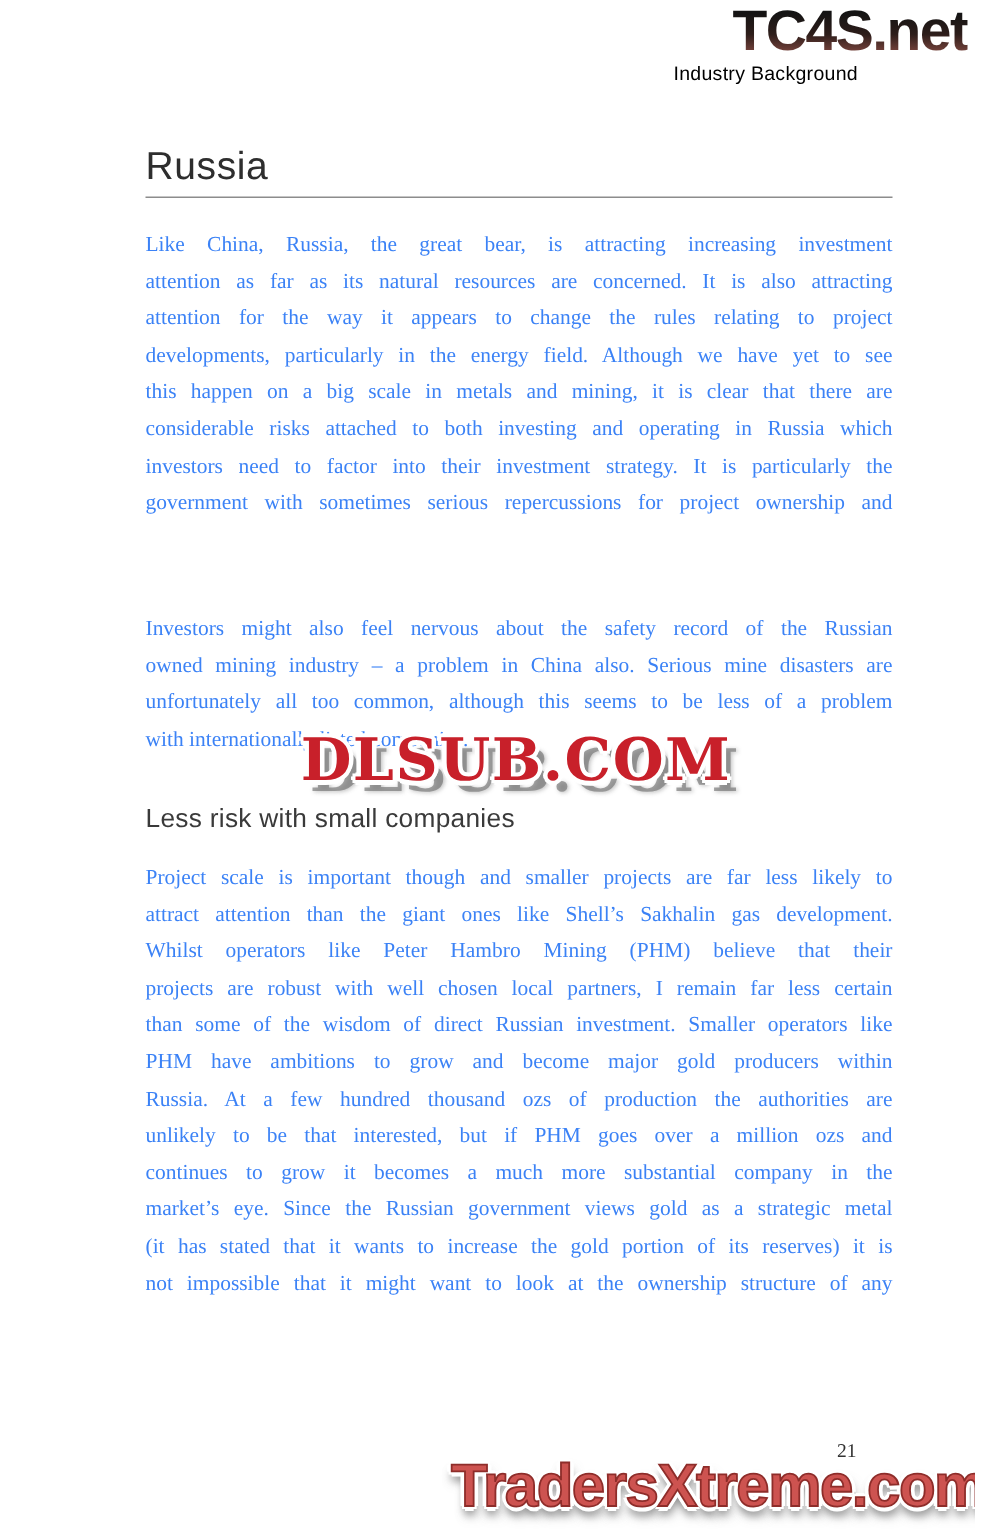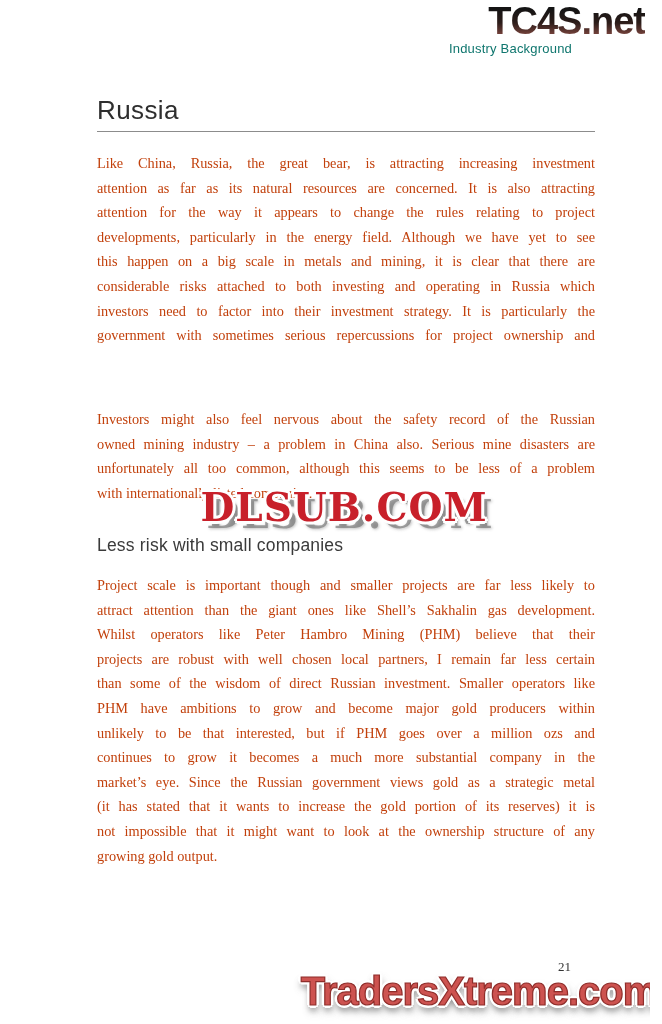--- a/index.html
+++ b/index.html
@@ -12,35 +12,35 @@
   .logo{
     position:absolute;top:1px;right:5px;
     font-family:"Liberation Sans", sans-serif;
     font-weight:900;font-size:38px;letter-spacing:-1px;line-height:1.1;
     background:linear-gradient(180deg,#141414 18%,#2d1d1a 52%,#8a4d45 88%,#9c5c52 100%);
     -webkit-background-clip:text;background-clip:text;color:transparent;
   }
   .section-label{
     position:absolute;top:41px;right:78px;
     font-family:"Liberation Sans", sans-serif;
-    font-size:13px;color:#0f766e;letter-spacing:0.2px;
+    font-size:13px;color:#000000;letter-spacing:0.2px;
   }
   
   .title{
     position:absolute;left:85px;top:97px;
     font-family:Liberation Sans, sans-serif;
     font-size:26px;font-weight:400;color:#2e2e2e;letter-spacing:0.4px;line-height:1;
   }
   .rule{
     position:absolute;left:85px;top:131px;width:498px;height:1px;background:#8c8c8c;
   }
   
   .para{
     position:absolute;left:85px;width:498px;
-    font-size:14.3px;line-height:24.6px;color:#c2410c;
+    font-size:14.3px;line-height:24.6px;color:#3b82f6;
   }
   .para.p1{top:151px}
   .para.p2{top:407px}
   .para.p3{top:573px}
   .tline{text-align:justify;text-align-last:justify;}
   .tline.last{text-align-last:left;}
   .subheading{
     position:absolute;left:85px;top:535px;
     font-family:"Liberation Sans", sans-serif;
     font-size:17.5px;color:#3a3a3a;letter-spacing:0.2px;
@@ -106,25 +106,25 @@
 
   <div class="subheading">Less risk with small companies</div>
 
   <div class="para p3">
       <div class="tline">Project scale is important though and smaller projects are far less likely to</div>
       <div class="tline">attract attention than the giant ones like Shell’s Sakhalin gas development.</div>
       <div class="tline">Whilst operators like Peter Hambro Mining (PHM) believe that their</div>
       <div class="tline">projects are robust with well chosen local partners, I remain far less certain</div>
       <div class="tline">than some of the wisdom of direct Russian investment. Smaller operators like</div>
       <div class="tline">PHM have ambitions to grow and become major gold producers within</div>
+      <div class="tline">Russia. At a few hundred thousand ozs of production the authorities are</div>
       <div class="tline">unlikely to be that interested, but if PHM goes over a million ozs and</div>
       <div class="tline">continues to grow it becomes a much more substantial company in the</div>
       <div class="tline">market’s eye. Since the Russian government views gold as a strategic metal</div>
       <div class="tline">(it has stated that it wants to increase the gold portion of its reserves) it is</div>
       <div class="tline">not impossible that it might want to look at the ownership structure of any</div>
-      <div class="tline last">growing gold output.</div>
     </div>
 
   <div class="page-number">21</div>
 
   <div class="wm-bottom">TradersXtreme.com</div>
 
 </div>
 
 </body></html>

